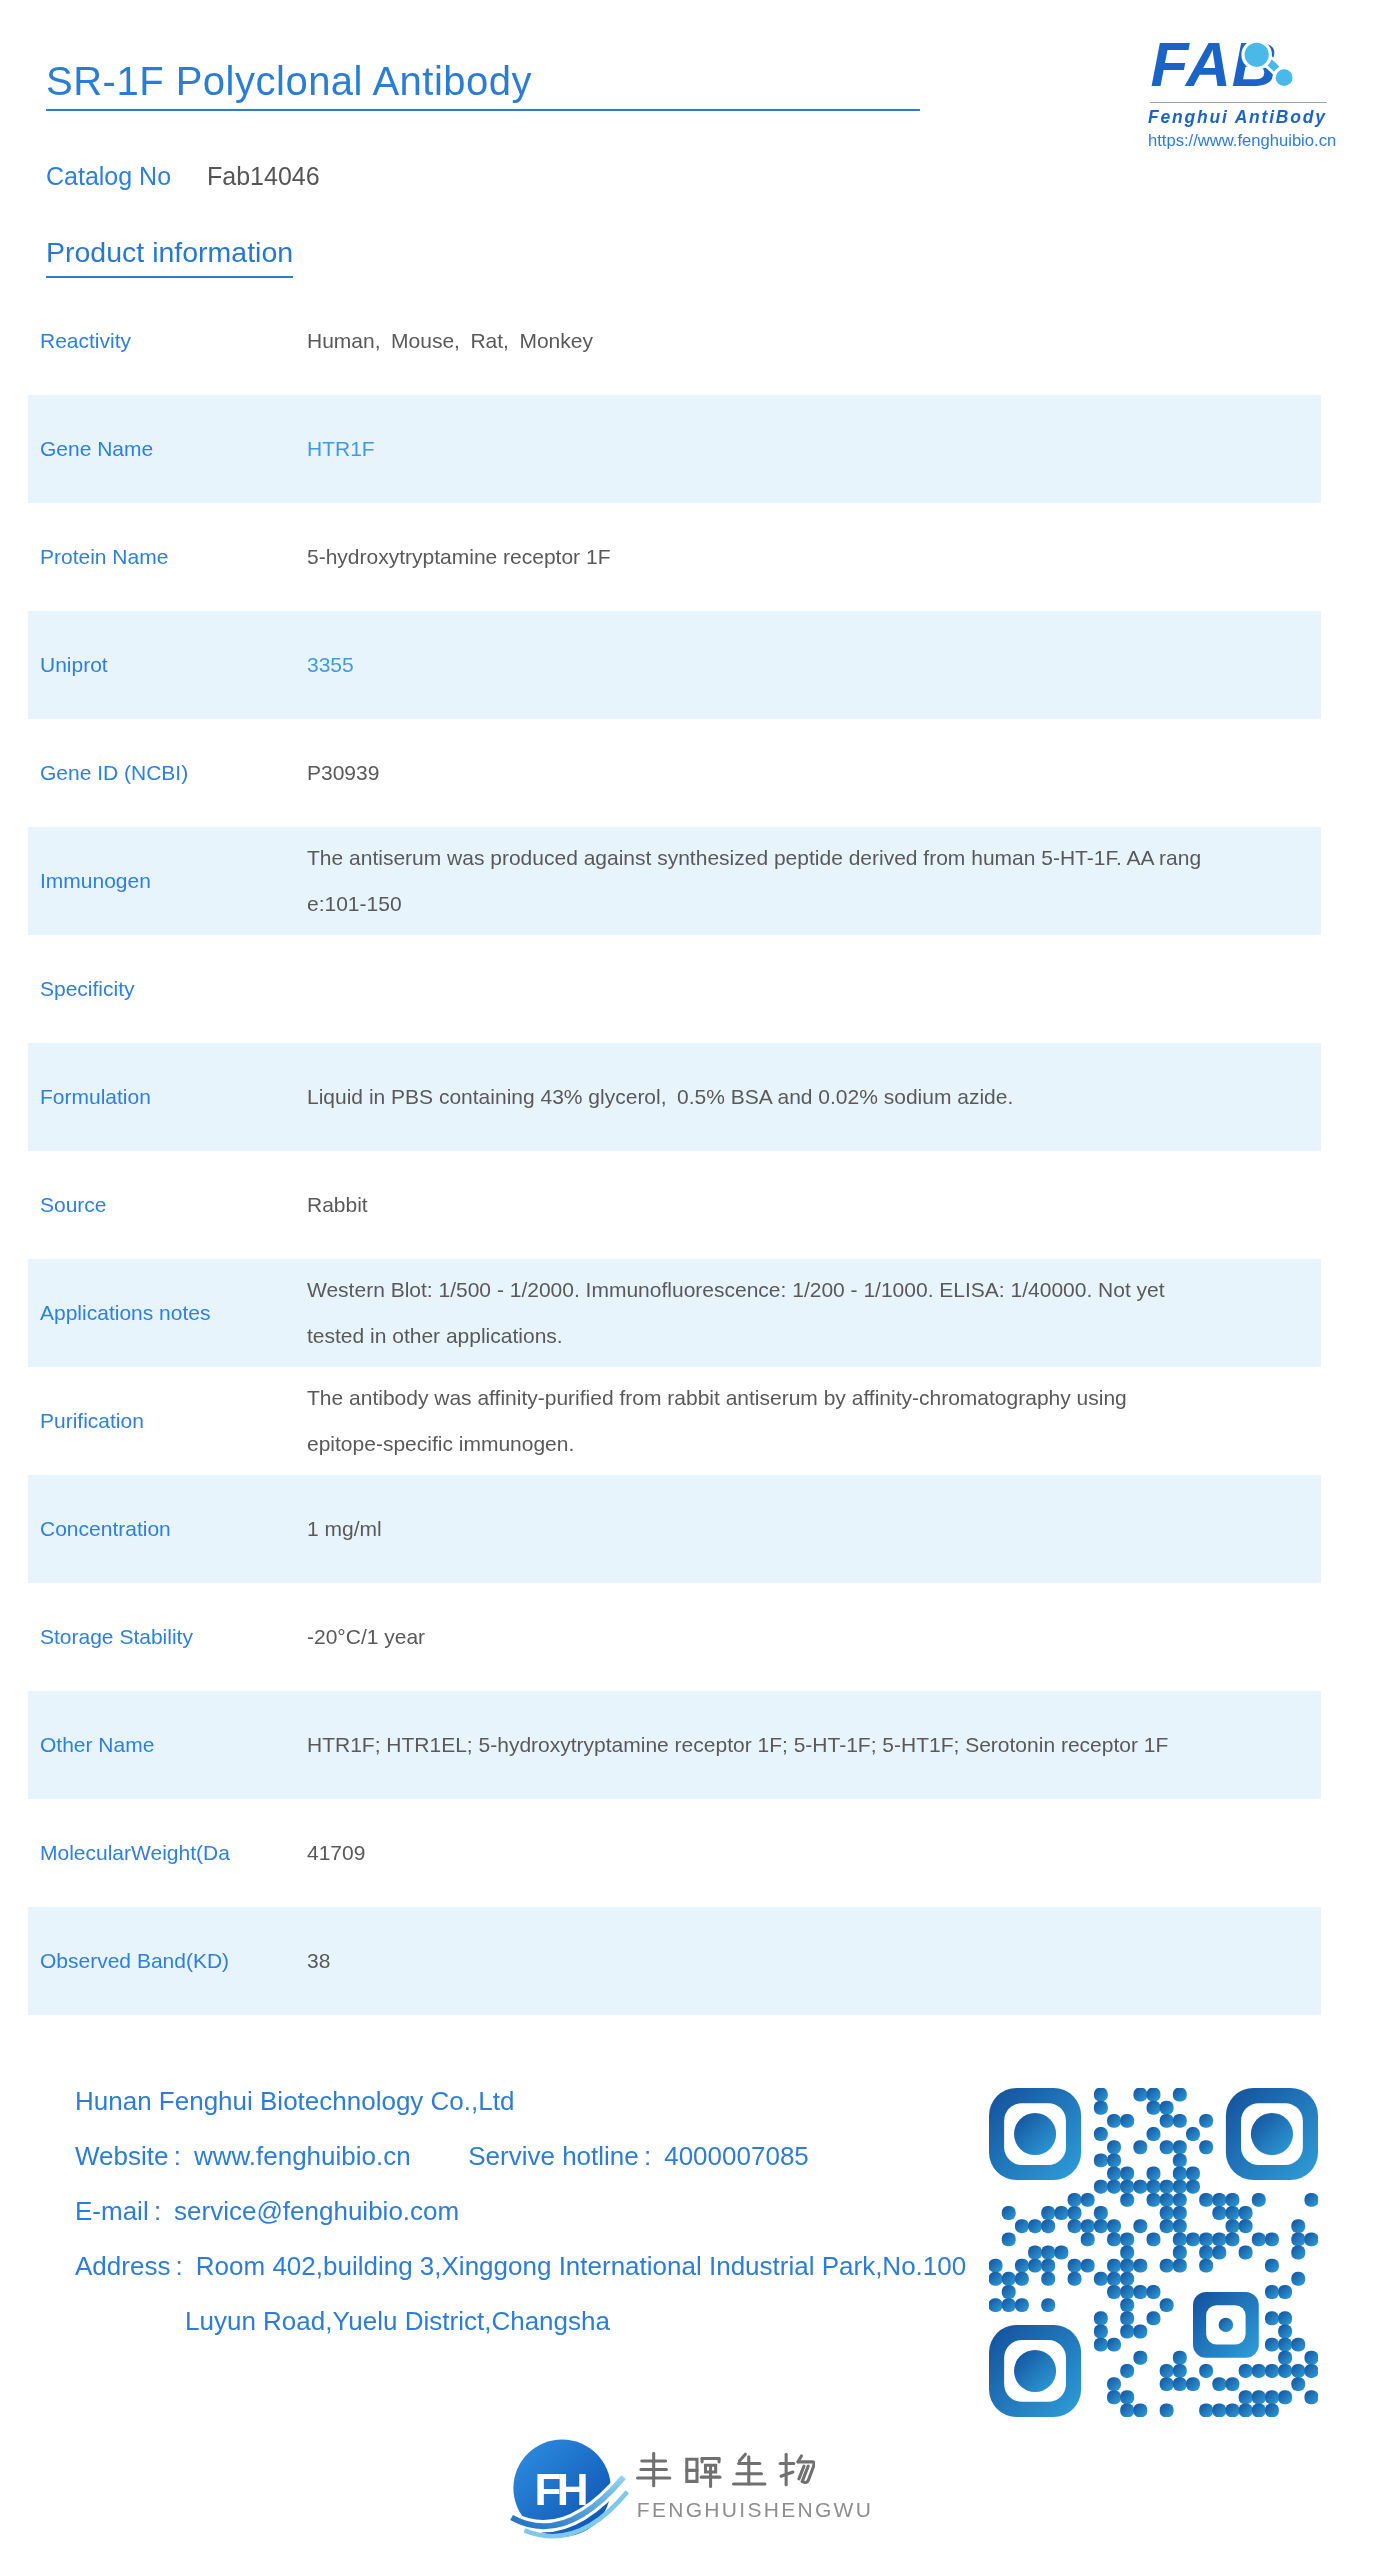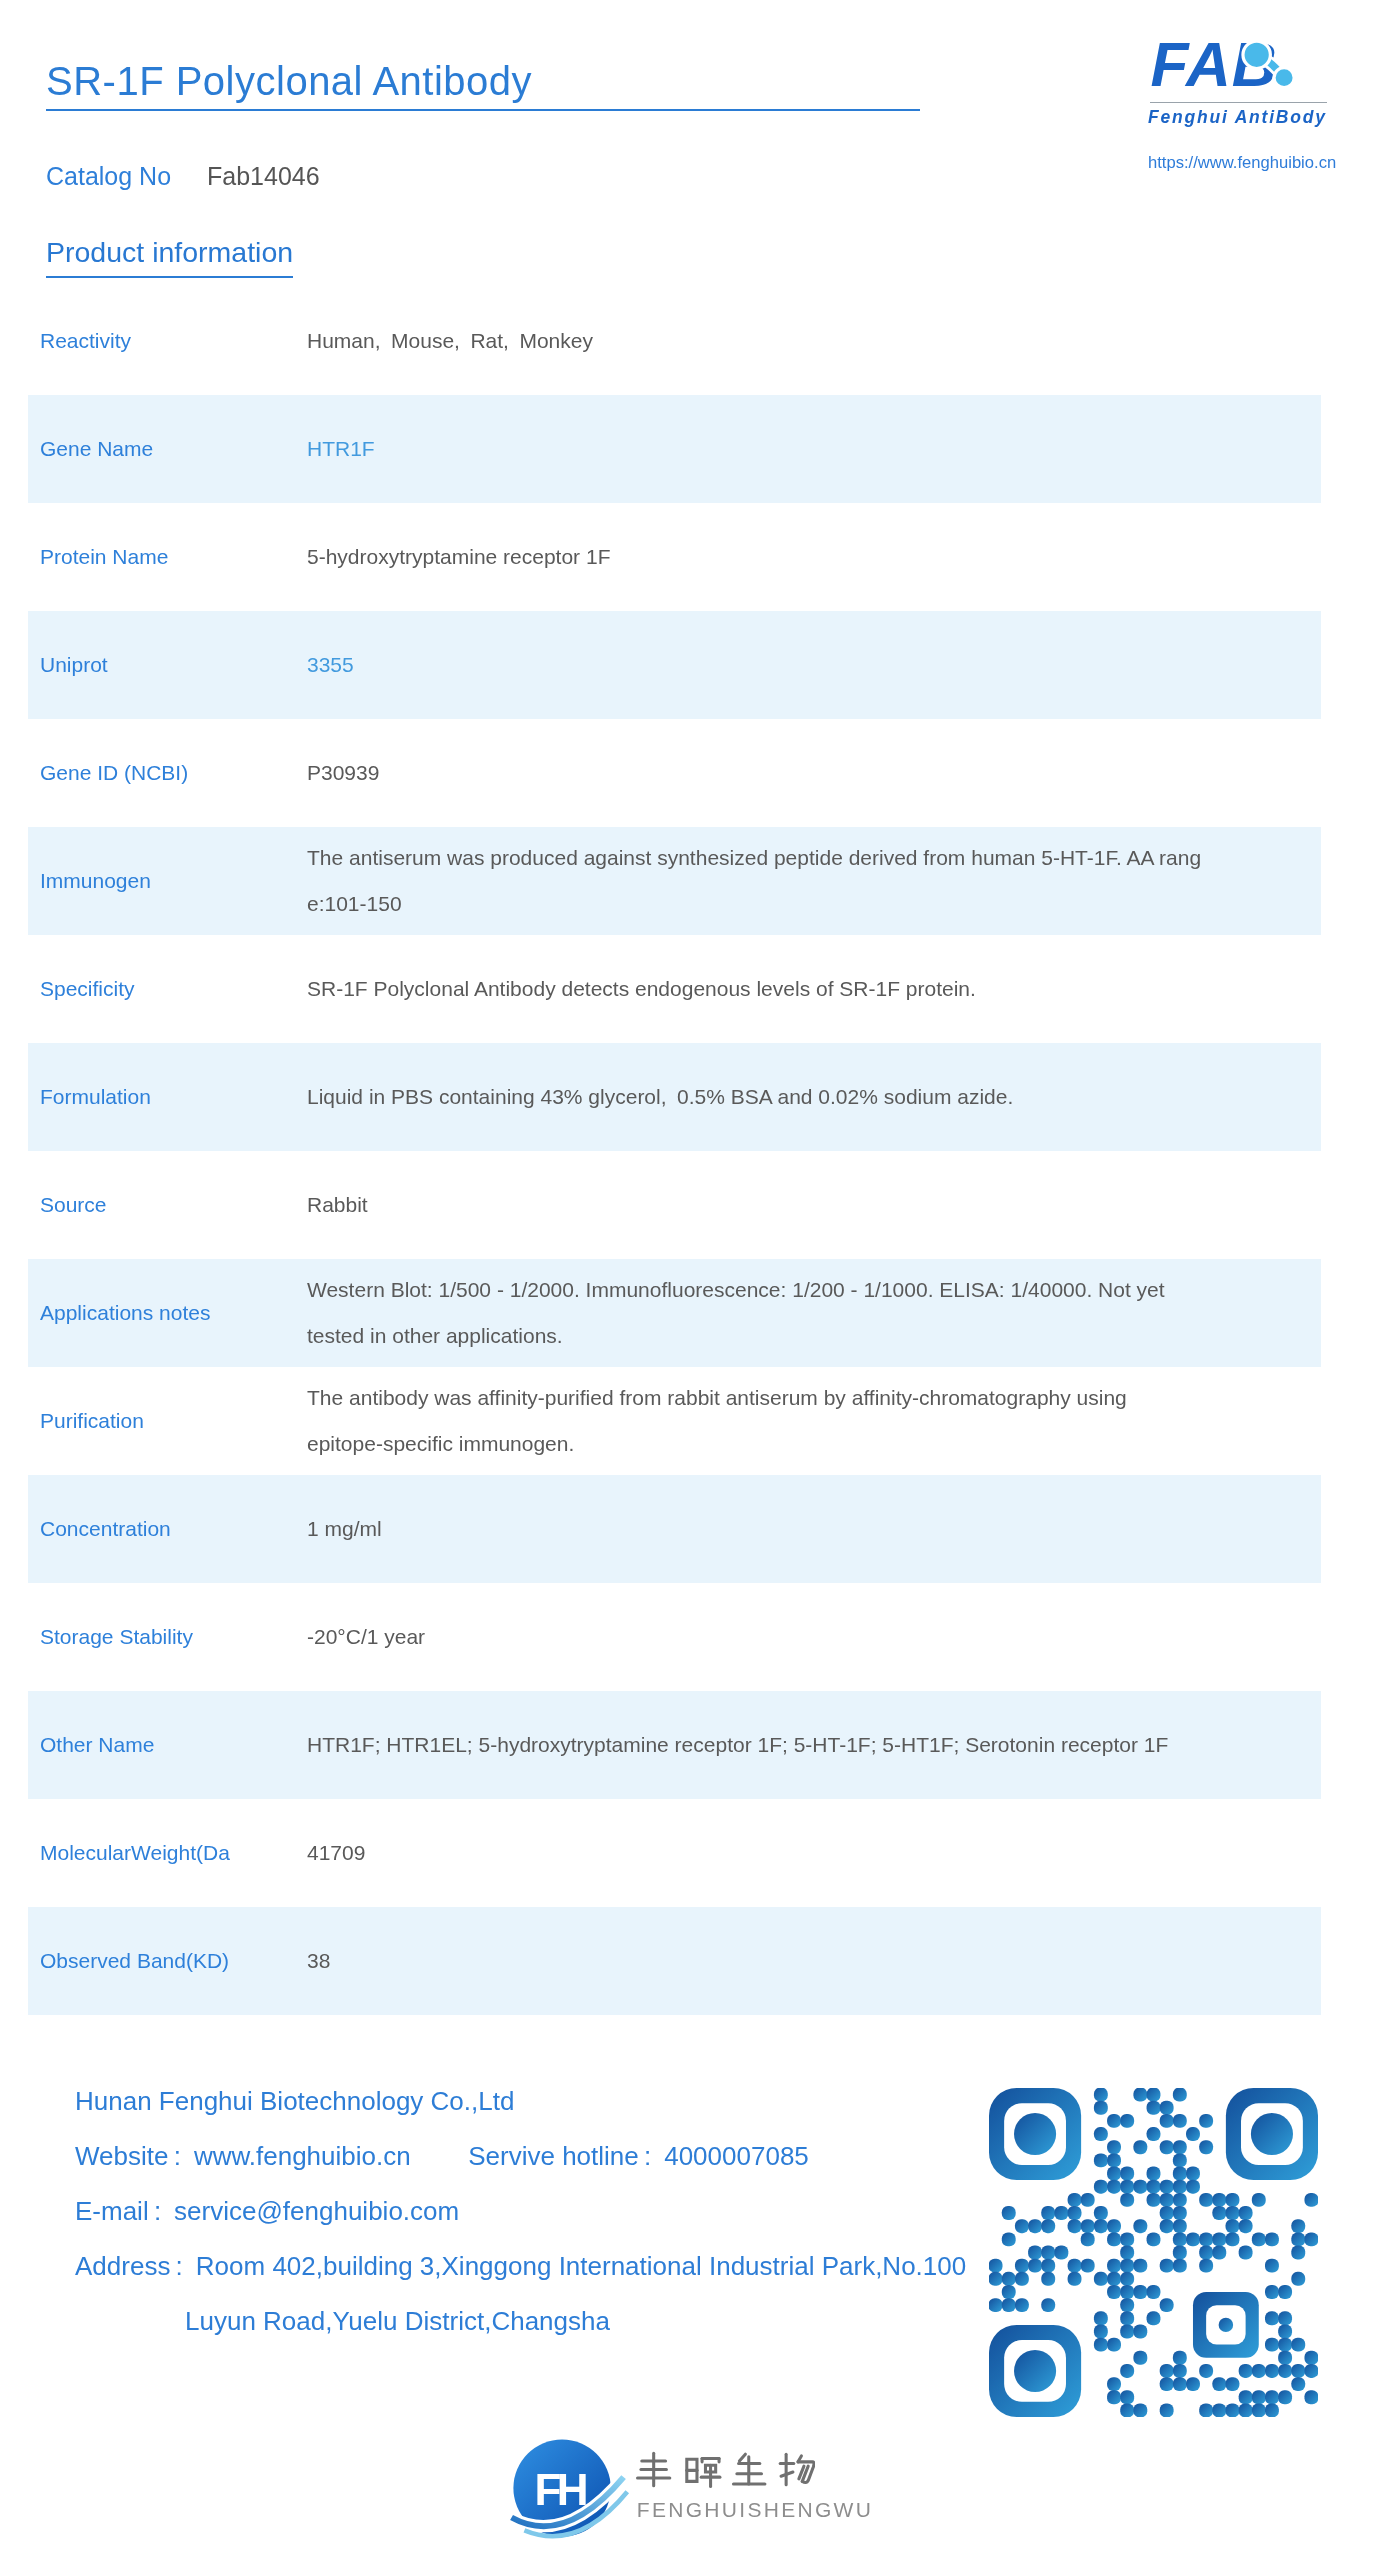--- a/index.html
+++ b/index.html
@@ -14,21 +14,21 @@
   }
   .title-rule{
     position:absolute;left:46px;top:109px;width:874px;height:1.8px;background:#2b7cd4;
   }
   .fab-logo{position:absolute;left:1148px;top:31px;width:189px;}
   .fab-divider{width:177px;height:1.8px;background:#9aa3ab;margin:3.7px 0 3.7px 1.8px;}
   .fab-sub{
     font-size:17.5px;font-weight:bold;font-style:italic;color:#1b64c6;
     letter-spacing:1.8px;white-space:nowrap;
   }
-  .fab-url{margin-top:25px;font-size:16.6px;color:#2e7cd9;white-space:nowrap;}
+  .fab-url{margin-top:3px;font-size:16.6px;color:#2e7cd9;white-space:nowrap;}
   .catalog{position:absolute;left:46px;top:162px;font-size:25px;}
   .catalog .lab{color:#2e7fd9;text-align:center;}
   .catalog .val{color:#555555;margin-left:29px;}
   
   .section-heading{
     position:absolute;left:46px;top:236px;font-size:28.5px;color:#2878d2;
     padding-bottom:7.4px;border-bottom:2.8px solid #2b7cd4;
   }
   
   .ptable{position:absolute;left:28px;top:287px;width:1293px;}
@@ -109,21 +109,20 @@
         <div class="tlabel">Gene ID (NCBI)</div>
         <div class="tvalue">P30939</div>
       </div>
       <div class="trow shaded">
         <div class="tlabel">Immunogen</div>
         <div class="tvalue">The antiserum was produced against synthesized peptide derived from human 5-HT-1F. AA rang
 e:101-150</div>
       </div>
       <div class="trow">
         <div class="tlabel">Specificity</div>
-        <div class="tvalue">SR-1F Polyclonal Antibody detects endogenous levels of SR-1F protein.</div>
       </div>
       <div class="trow shaded">
         <div class="tlabel">Formulation</div>
         <div class="tvalue">Liquid in PBS containing 43% glycerol, 0.5% BSA and 0.02% sodium azide.</div>
       </div>
       <div class="trow">
         <div class="tlabel">Source</div>
         <div class="tvalue">Rabbit</div>
       </div>
       <div class="trow shaded">

